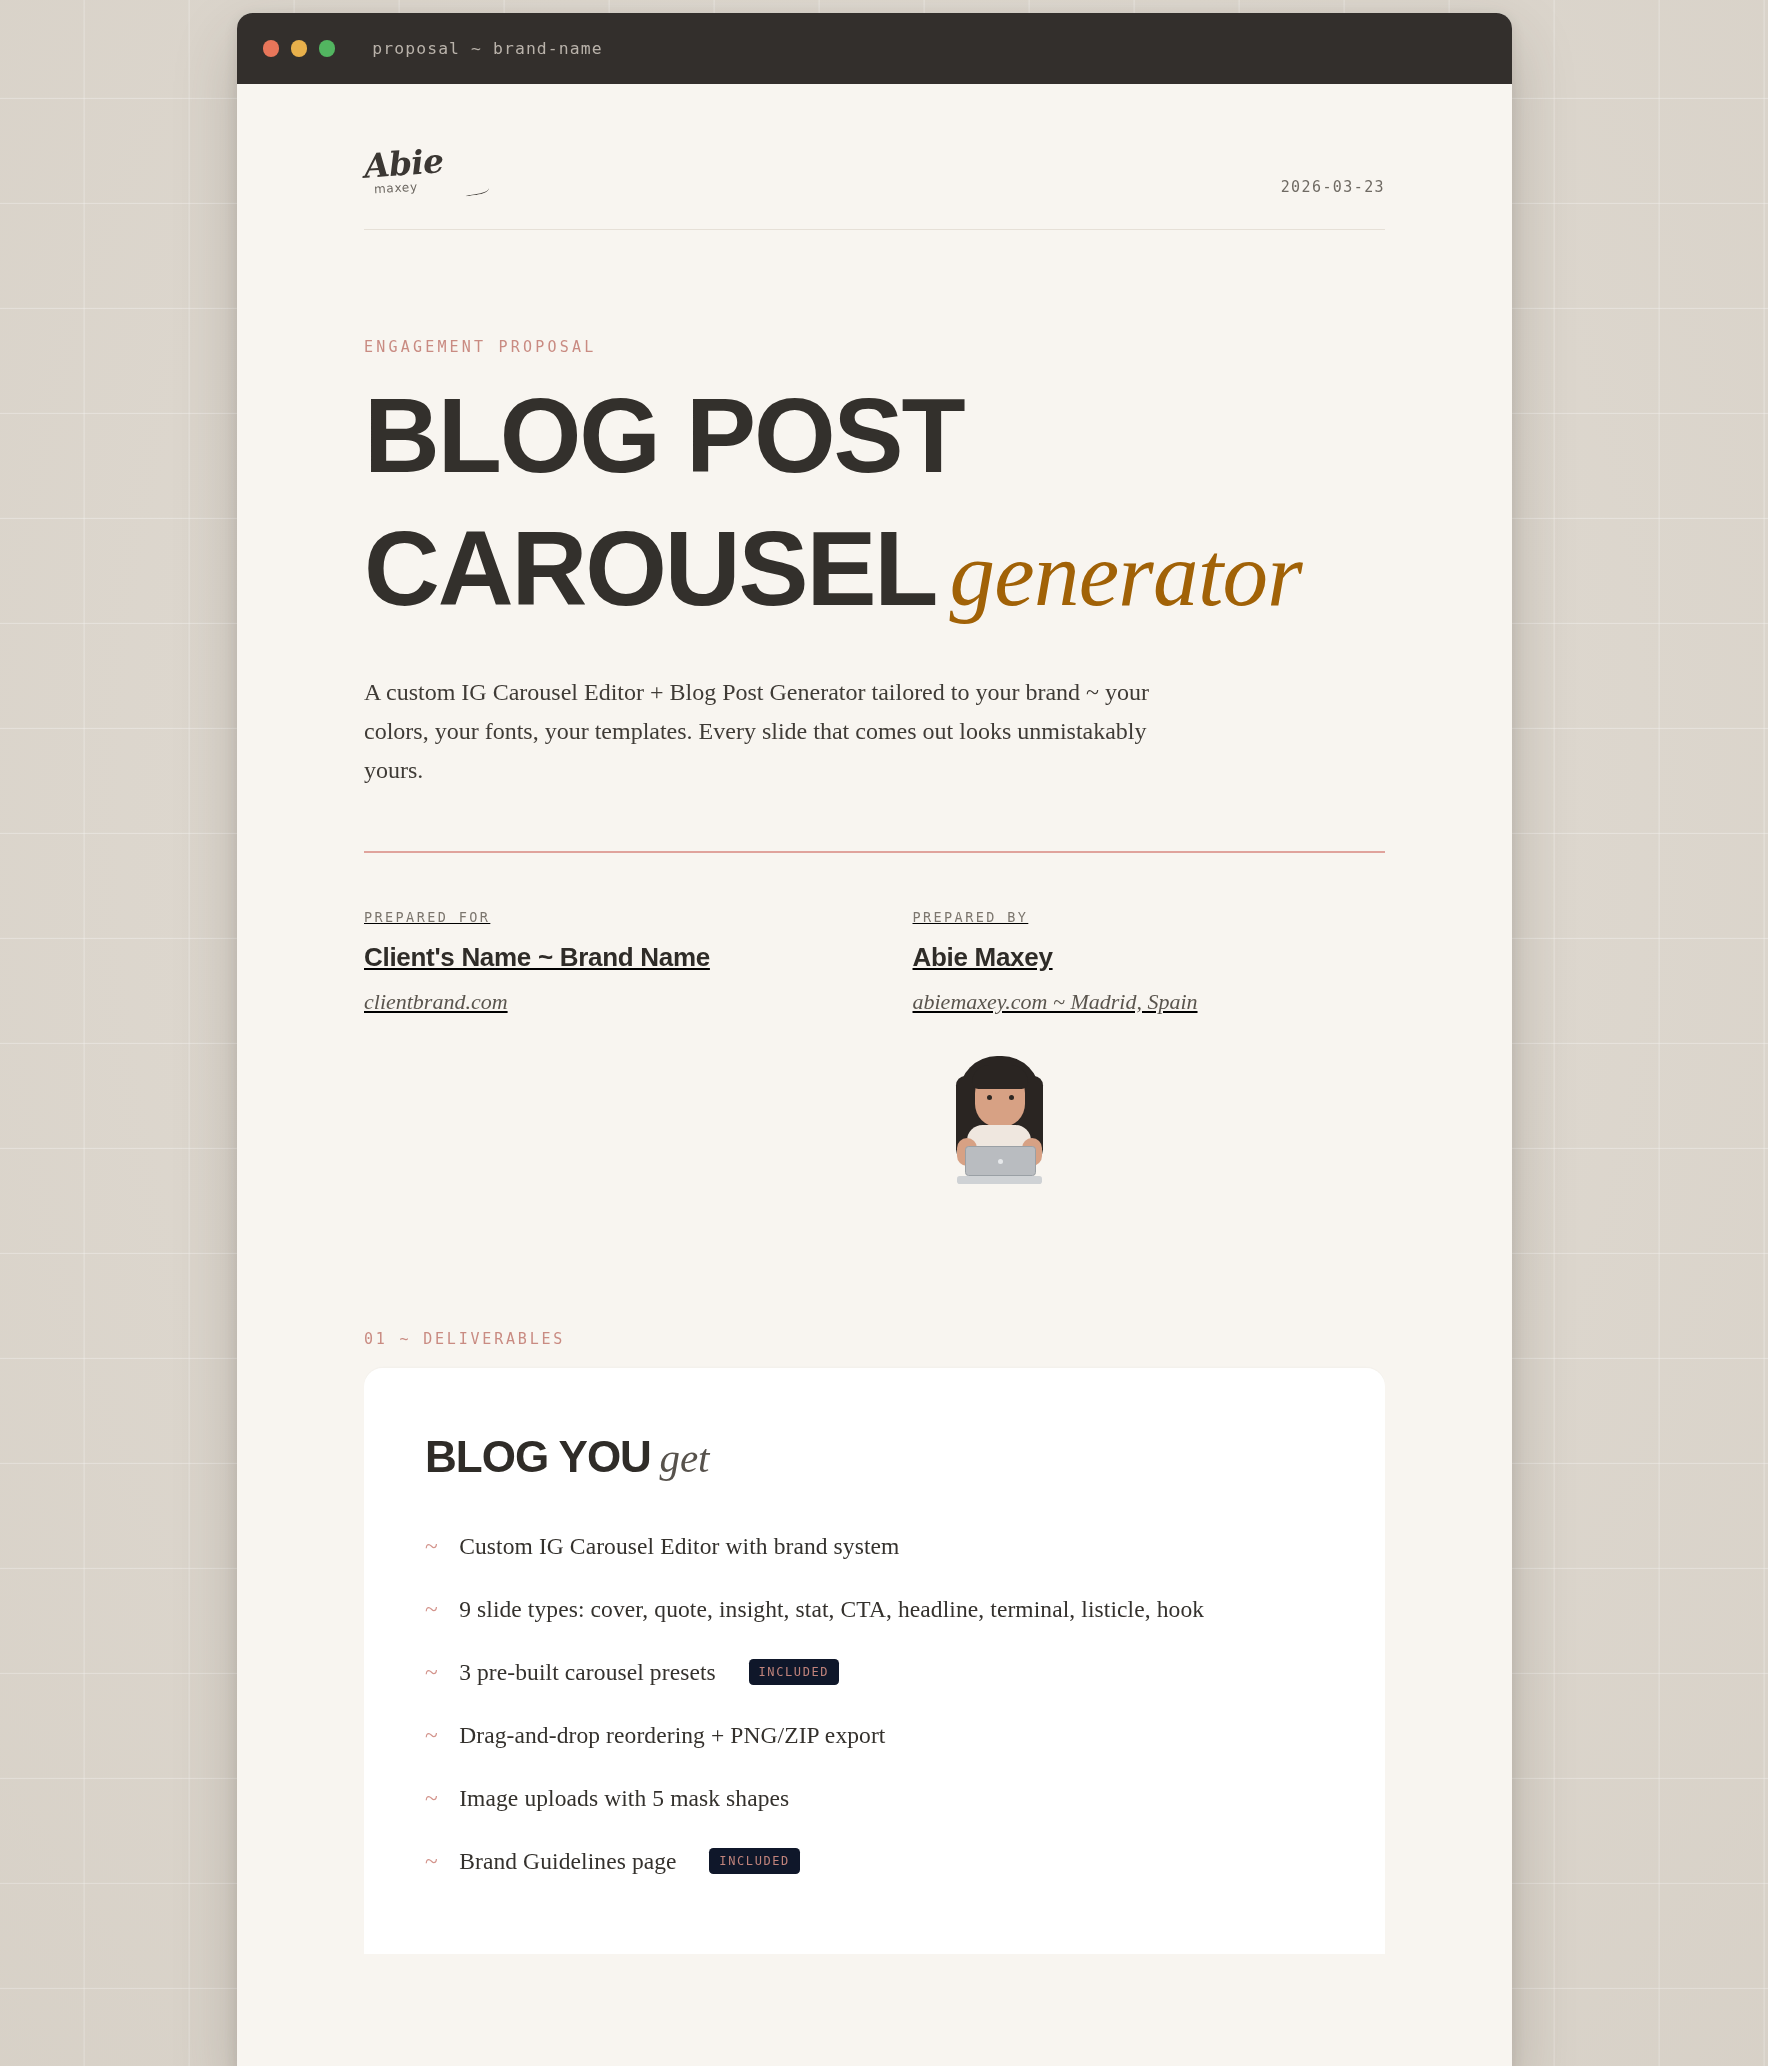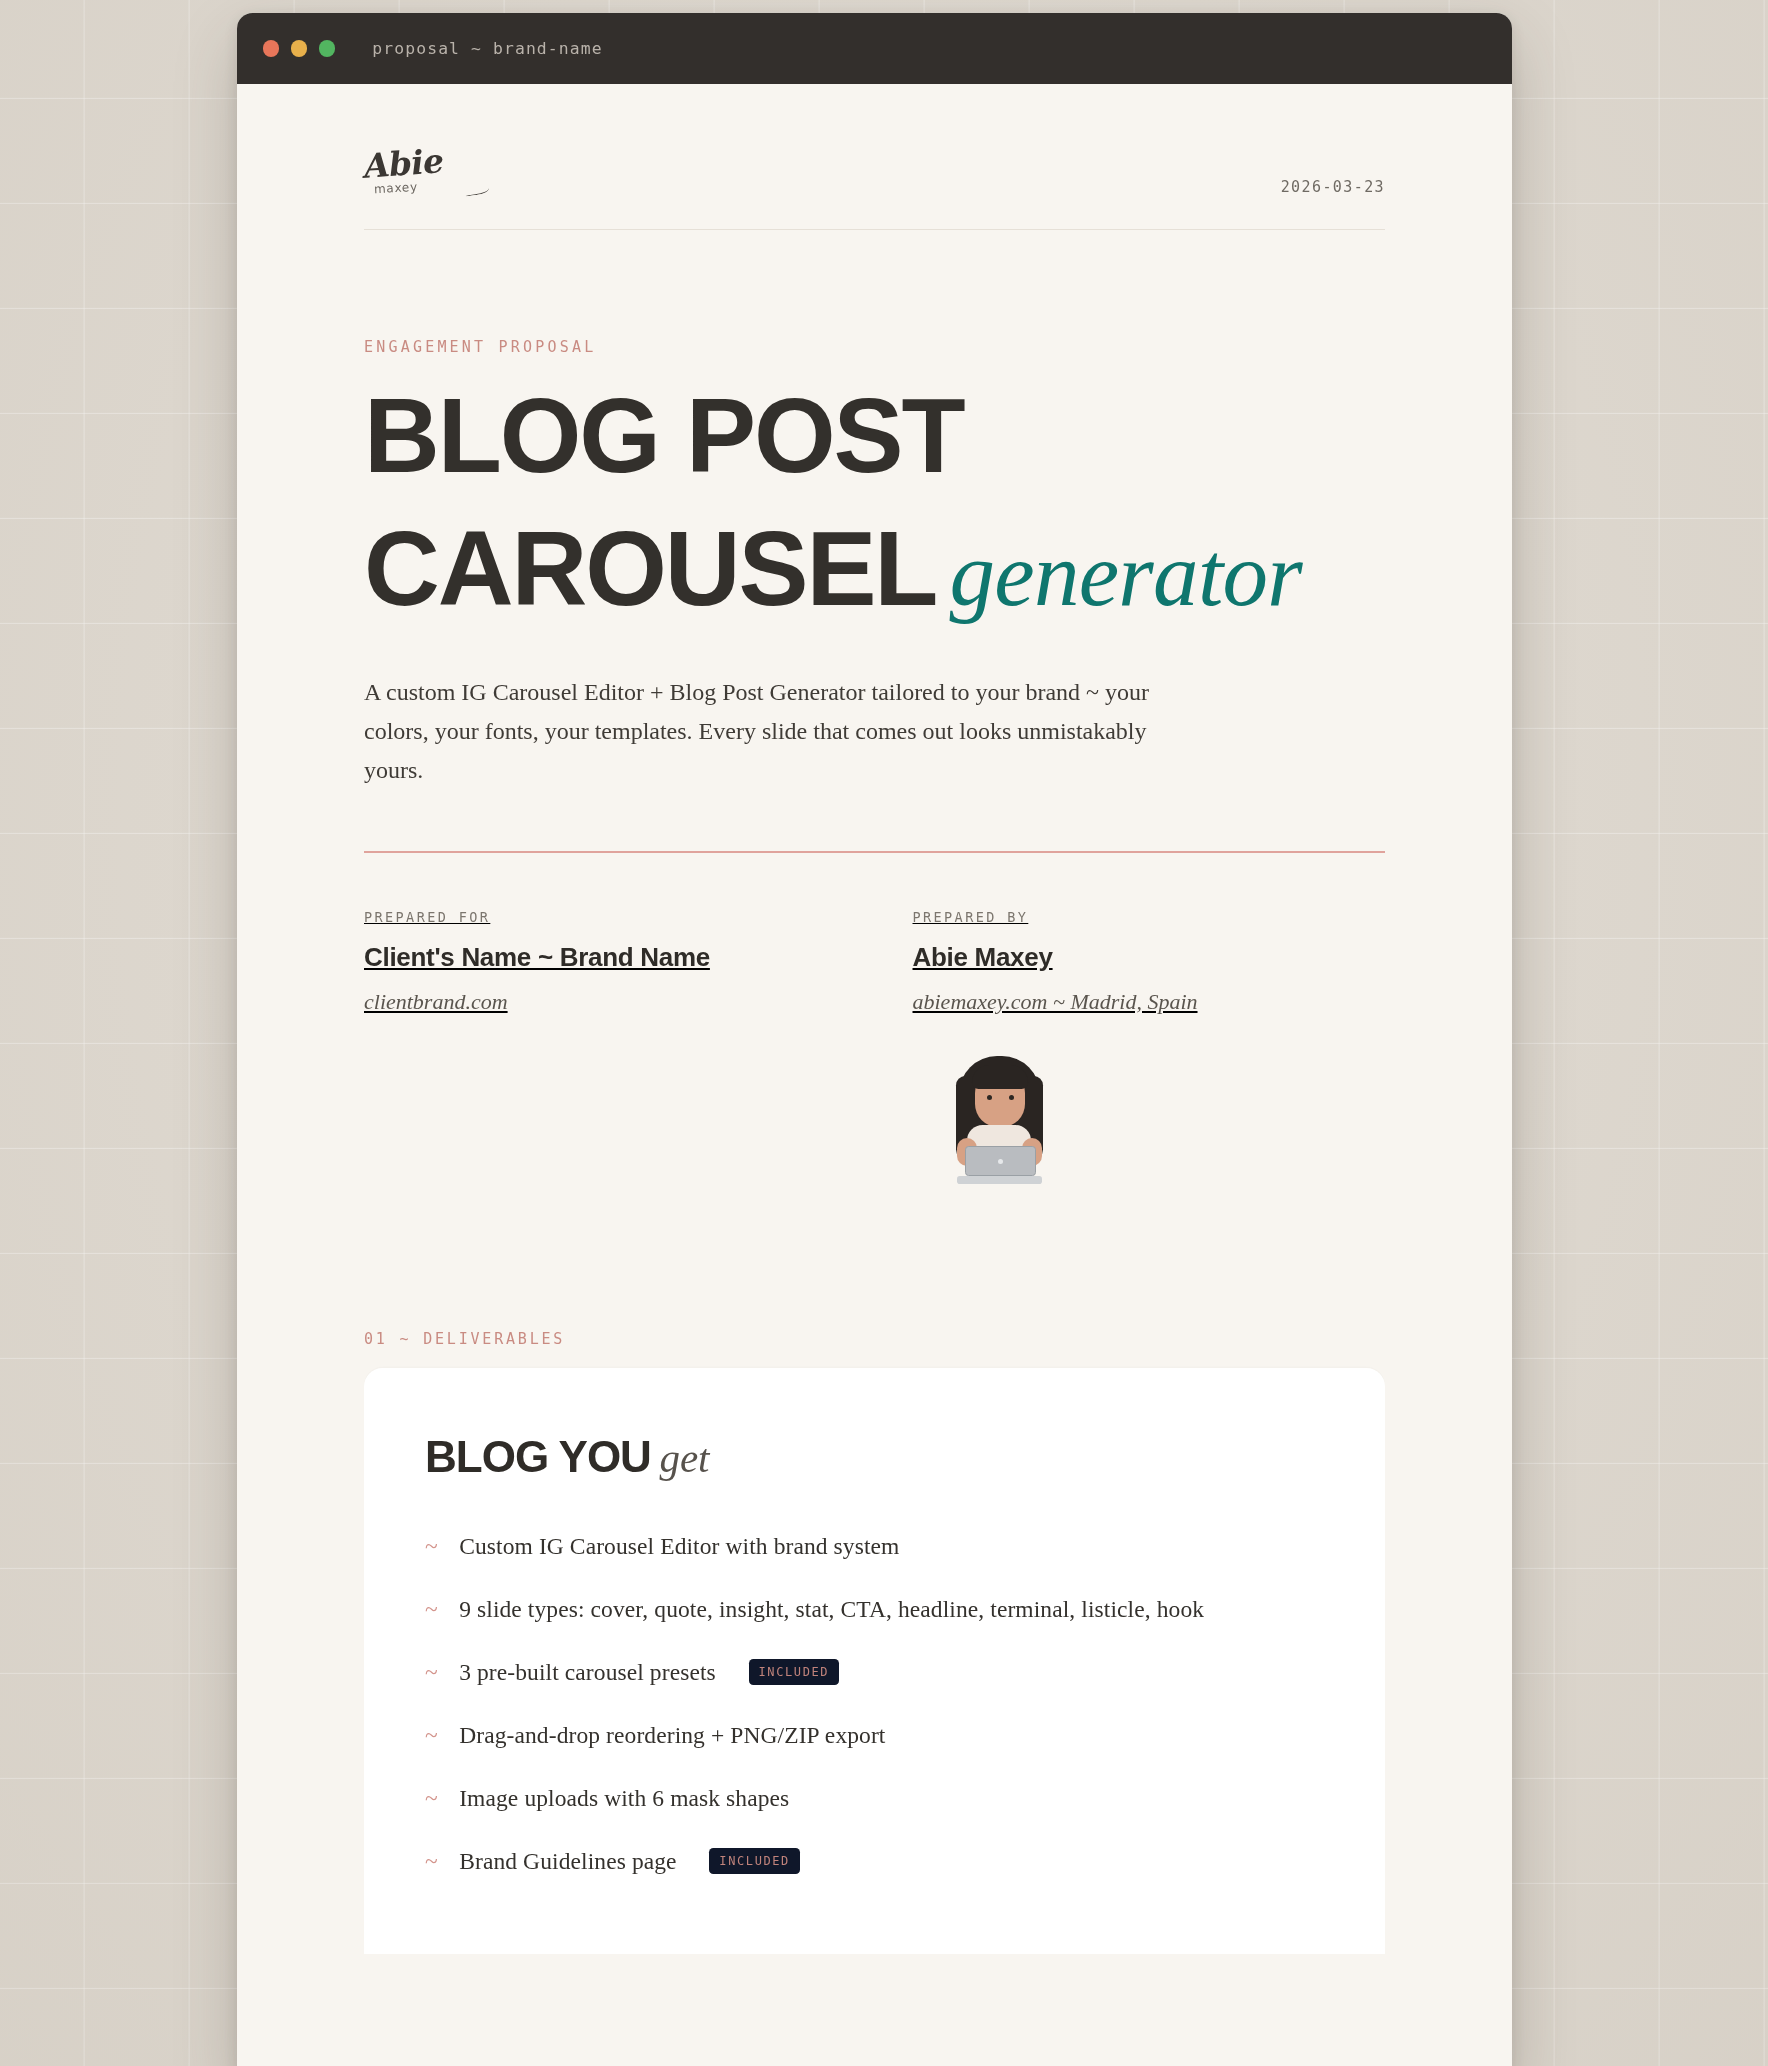--- a/index.html
+++ b/index.html
@@ -143,21 +143,21 @@
     line-height: 1.02;
     letter-spacing: -2.1px;
     color: #33302c;
   }
   .display-title .line2 { display: block; margin-top: 26px; white-space: nowrap; }
   .display-title .serif-italic {
     font-family: "Liberation Serif", serif;
     font-style: italic;
     font-weight: normal;
     font-size: 91px;
-    color: #0f766e;
+    color: #a16207;
     letter-spacing: -0.7px;
     margin-left: 13px;
   }
 
   .lede {
     margin-top: 51px;
     font-family: "Liberation Serif", serif;
     font-size: 24px;
     line-height: 1.62;
     color: #3f3b36;
@@ -434,21 +434,21 @@
             <span class="badge">INCLUDED</span>
           </div>
 
           <div class="deliv-item">
             <span class="deliv-tilde">~</span>
             <span class="deliv-text">Drag-and-drop reordering + PNG/ZIP export</span>
           </div>
 
           <div class="deliv-item">
             <span class="deliv-tilde">~</span>
-            <span class="deliv-text">Image uploads with 6 mask shapes</span>
+            <span class="deliv-text">Image uploads with 5 mask shapes</span>
           </div>
 
           <div class="deliv-item">
             <span class="deliv-tilde">~</span>
             <span class="deliv-text">Brand Guidelines page</span>
             <span class="badge">INCLUDED</span>
           </div>
 
         </div>
       </div>

